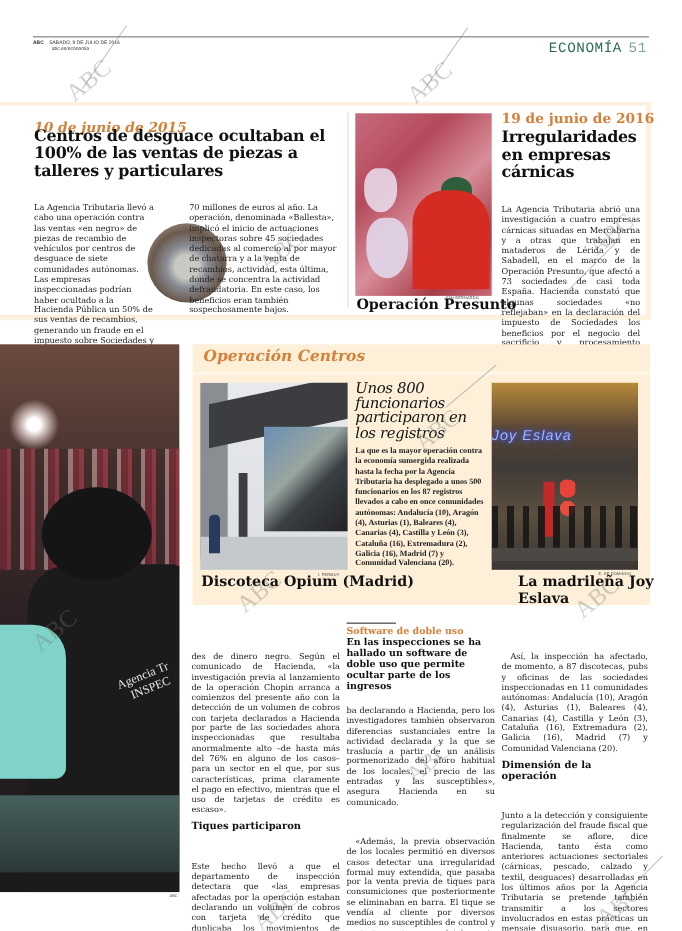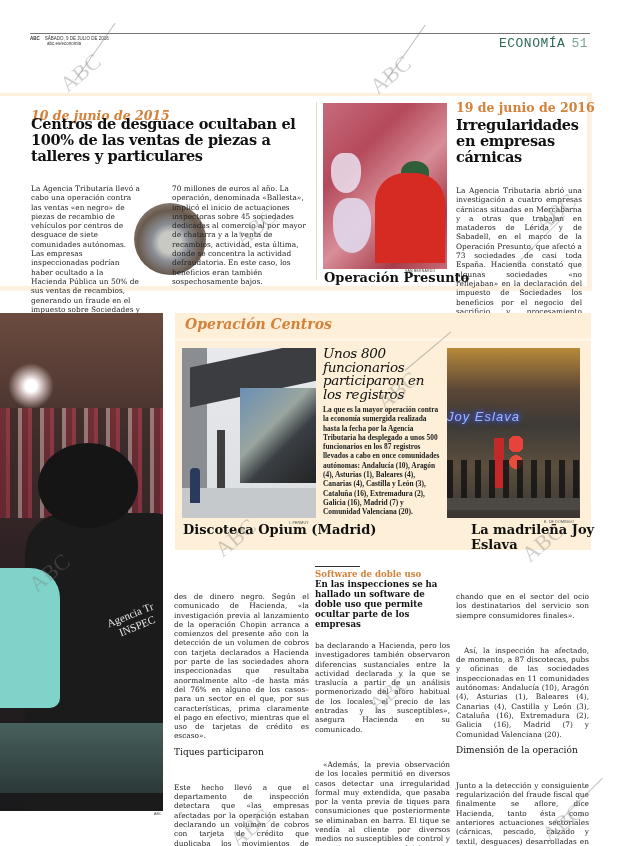--- a/index.html
+++ b/index.html
@@ -50,35 +50,35 @@
 
   .img-opium { background: linear-gradient(180deg, #e7e9ec 0%, #dcdfe2 100%); }
   .img-opium .awning { position: absolute; left: 8px; top: 6px; width: 128px; height: 40px; background: #3b3d40; transform: skewY(-12deg); }
   .img-opium .wall { position: absolute; left: 0; top: 0; width: 25px; height: 160px; background: #8a8d92; }
   .img-opium .window { position: absolute; left: 58px; top: 40px; width: 78px; height: 95px; background: linear-gradient(135deg, #6a8fb4 0%, #9aa6a0 40%, #3a3f44 60%, #222 100%); }
   .img-opium .door { position: absolute; left: 35px; top: 82px; width: 8px; height: 60px; background: #3e3e3e; }
   .img-opium .pavement { position: absolute; left: 0; top: 140px; width: 140px; height: 32px; background: #c6c9cc; }
   .img-opium .man { position: absolute; left: 8px; top: 120px; width: 10px; height: 35px; background: #2a3a5c; border-radius: 4px 4px 0 0; }
 
   .img-joy { background: linear-gradient(180deg, #b78a3a 0%, #5a4636 25%, #3e3a36 45%, #5b4f3e 70%, #3a3633 100%); }
-  .img-joy .neon { position: absolute; left: 0; top: 40px; width: 133px; height: 16px; color: #9fb7ff; font-family: "Liberation Sans", sans-serif; font-style: italic; font-size: 13px; text-shadow: 0 0 4px #3a5cff, 0 0 8px #3a5cff; letter-spacing: 1px; margin-top: 21px; }
+  .img-joy .neon { position: absolute; left: 0; top: 40px; width: 133px; height: 16px; color: #9fb7ff; font-family: "Liberation Sans", sans-serif; font-style: italic; font-size: 13px; text-shadow: 0 0 4px #3a5cff, 0 0 8px #3a5cff; letter-spacing: 1px; }
   .img-joy .door-red { position: absolute; left: 47px; top: 90px; width: 10px; height: 50px; background: #c22a2a; }
   .img-joy .lanterns { position: absolute; left: 62px; top: 88px; width: 14px; height: 40px; background: radial-gradient(circle at 50% 20%, #e8433b 0 25%, transparent 26%), radial-gradient(circle at 50% 65%, #e74c3c 0 25%, transparent 26%); }
   .img-joy .people { position: absolute; left: 0; top: 112px; width: 133px; height: 40px; background: repeating-linear-gradient(90deg, #111 0 6px, transparent 6px 14px); opacity: 0.8; }
   .img-joy .street { position: absolute; left: 0; top: 150px; width: 133px; height: 12px; background: #4c4844; }
 
   
   .chopin-box { position: absolute; left: 175px; top: 313px; width: 416px; height: 237px; background: #fdefd8; }
   .chopin-title { position: absolute; left: 185px; top: 316px; font-family: "DejaVu Serif", serif; font-weight: bold; font-style: italic; color: #d4813a; font-size: 14px; }
   .chopin-sep { position: absolute; left: 175px; top: 338px; width: 416px; height: 3px; background: #fff6e8; }
   .chopin-head { position: absolute; left: 323px; top: 347px; width: 118px; font-family: "DejaVu Serif", serif; font-style: italic; font-size: 13.5px; line-height: 13.5px; color: #111; letter-spacing: -0.3px; }
 
   .section-kicker { font-family: "DejaVu Serif", serif; font-weight: bold; color: #d4813a; font-size: 8.6px; }
   .section-head { font-family: "DejaVu Serif", serif; font-weight: bold; color: #111; font-size: 8.6px; line-height: 10px; }
-  .sub-head { font-family: "DejaVu Serif", serif; font-weight: normal; color: #111; font-size: 9px; }
+  .sub-head { font-family: "DejaVu Serif", serif; font-weight: bold; color: #111; font-size: 9px; }
   .short-rule { position: absolute; height: 1px; background: #333; }
 
   .justify { text-align: justify; }
   .indent { text-indent: 8px; }
 </style>
 </head>
 <body>
 
 <div class="header-rule"></div>
 <div class="header-left">
@@ -162,27 +162,26 @@
 <div class="abs" style="left:174px; top:566px; width:135px;">
   <div class="body-text justify">des de dinero negro. Según el comunicado de Hacienda, «la investigación previa al lanzamiento de la operación Chopin arranca a comienzos del presente año con la detección de un volumen de cobros con tarjeta declarados a Hacienda por parte de las sociedades ahora inspeccionadas que resultaba anormalmente alto –de hasta más del 76% en alguno de los casos– para un sector en el que, por sus características, prima claramente el pago en efectivo, mientras que el uso de tarjetas de crédito es escaso».</div>
   <div class="sub-head" style="margin-top:6px;">Tiques participaron</div>
   <div class="body-text justify">Este hecho llevó a que el departamento de inspección detectara que «las empresas afectadas por la operación estaban declarando un volumen de cobros con tarjeta de crédito que duplicaba los movimientos de efectivo en cuentas bancarias conocidos por la Agencia Tributaria».</div>
   <div class="body-text justify indent">«Esta situación ya alertó sobre la posible existencia de un gran circuito paralelo de efectivo que no se esta-</div>
 </div>
 
 <div class="short-rule" style="left:315px; top:566px; width:45px;"></div>
 <div class="abs" style="left:315px; top:569px; width:135px;">
   <div class="section-kicker">Software de doble uso</div>
-  <div class="section-head">En las inspecciones se ha hallado un software de doble uso que permite ocultar parte de los empresas</div>
+  <div class="section-head">En las inspecciones se ha hallado un software de doble uso que permite ocultar parte de los ingresos</div>
   <div class="body-text justify" style="margin-top:12px;">ba declarando a Hacienda, pero los investigadores también observaron diferencias sustanciales entre la actividad declarada y la que se traslucía a partir de un análisis pormenorizado del aforo habitual de los locales, el precio de las entradas y las susceptibles», asegura Hacienda en su comunicado.</div>
   <div class="body-text justify indent">«Además, la previa observación de los locales permitió en diversos casos detectar una irregularidad formal muy extendida, que pasaba por la venta previa de tiques para consumiciones que posteriormente se eliminaban en barra. El tique se vendía al cliente por diversos medios no susceptibles de control y posteriormente se dejaba sin documentar la consumición, aprove-</div>
 </div>
 
 <div class="abs" style="left:456px; top:566px; width:133px;">
-  <div class="body-text justify">chando que en el sector del ocio los destinatarios del servicio son siempre consumidores finales».</div>
   <div class="body-text justify indent">Así, la inspección ha afectado, de momento, a 87 discotecas, pubs y oficinas de las sociedades inspeccionadas en 11 comunidades autónomas: Andalucía (10), Aragón (4), Asturias (1), Baleares (4), Canarias (4), Castilla y León (3), Cataluña (16), Extremadura (2), Galicia (16), Madrid (7) y Comunidad Valenciana (20).</div>
   <div class="sub-head" style="margin-top:6px;">Dimensión de la operación</div>
   <div class="body-text justify">Junto a la detección y consiguiente regularización del fraude fiscal que finalmente se aflore, dice Hacienda, tanto ésta como anteriores actuaciones sectoriales (cárnicas, pescado, calzado y textil, desguaces) desarrolladas en los últimos años por la Agencia Tributaria se pretende también transmitir a los sectores involucrados en estas prácticas un mensaje disuasorio, para que, en su caso, las reconduzcan hacia el correcto pago de sus obligaciones tributarias.</div>
 </div>
 
 <div class="wm" style="left:58px; top:60px;">ABC</div>
 <div class="wm-line" style="left:75px; top:80px; width:70px; transform: rotate(-55deg);"></div>
 <div class="wm" style="left:368px; top:62px;">ABC</div>
 <div class="wm-line" style="left:385px; top:82px; width:70px; transform: rotate(-55deg);"></div>
 <div class="wm" style="left:233px; top:215px;">ABC</div>

